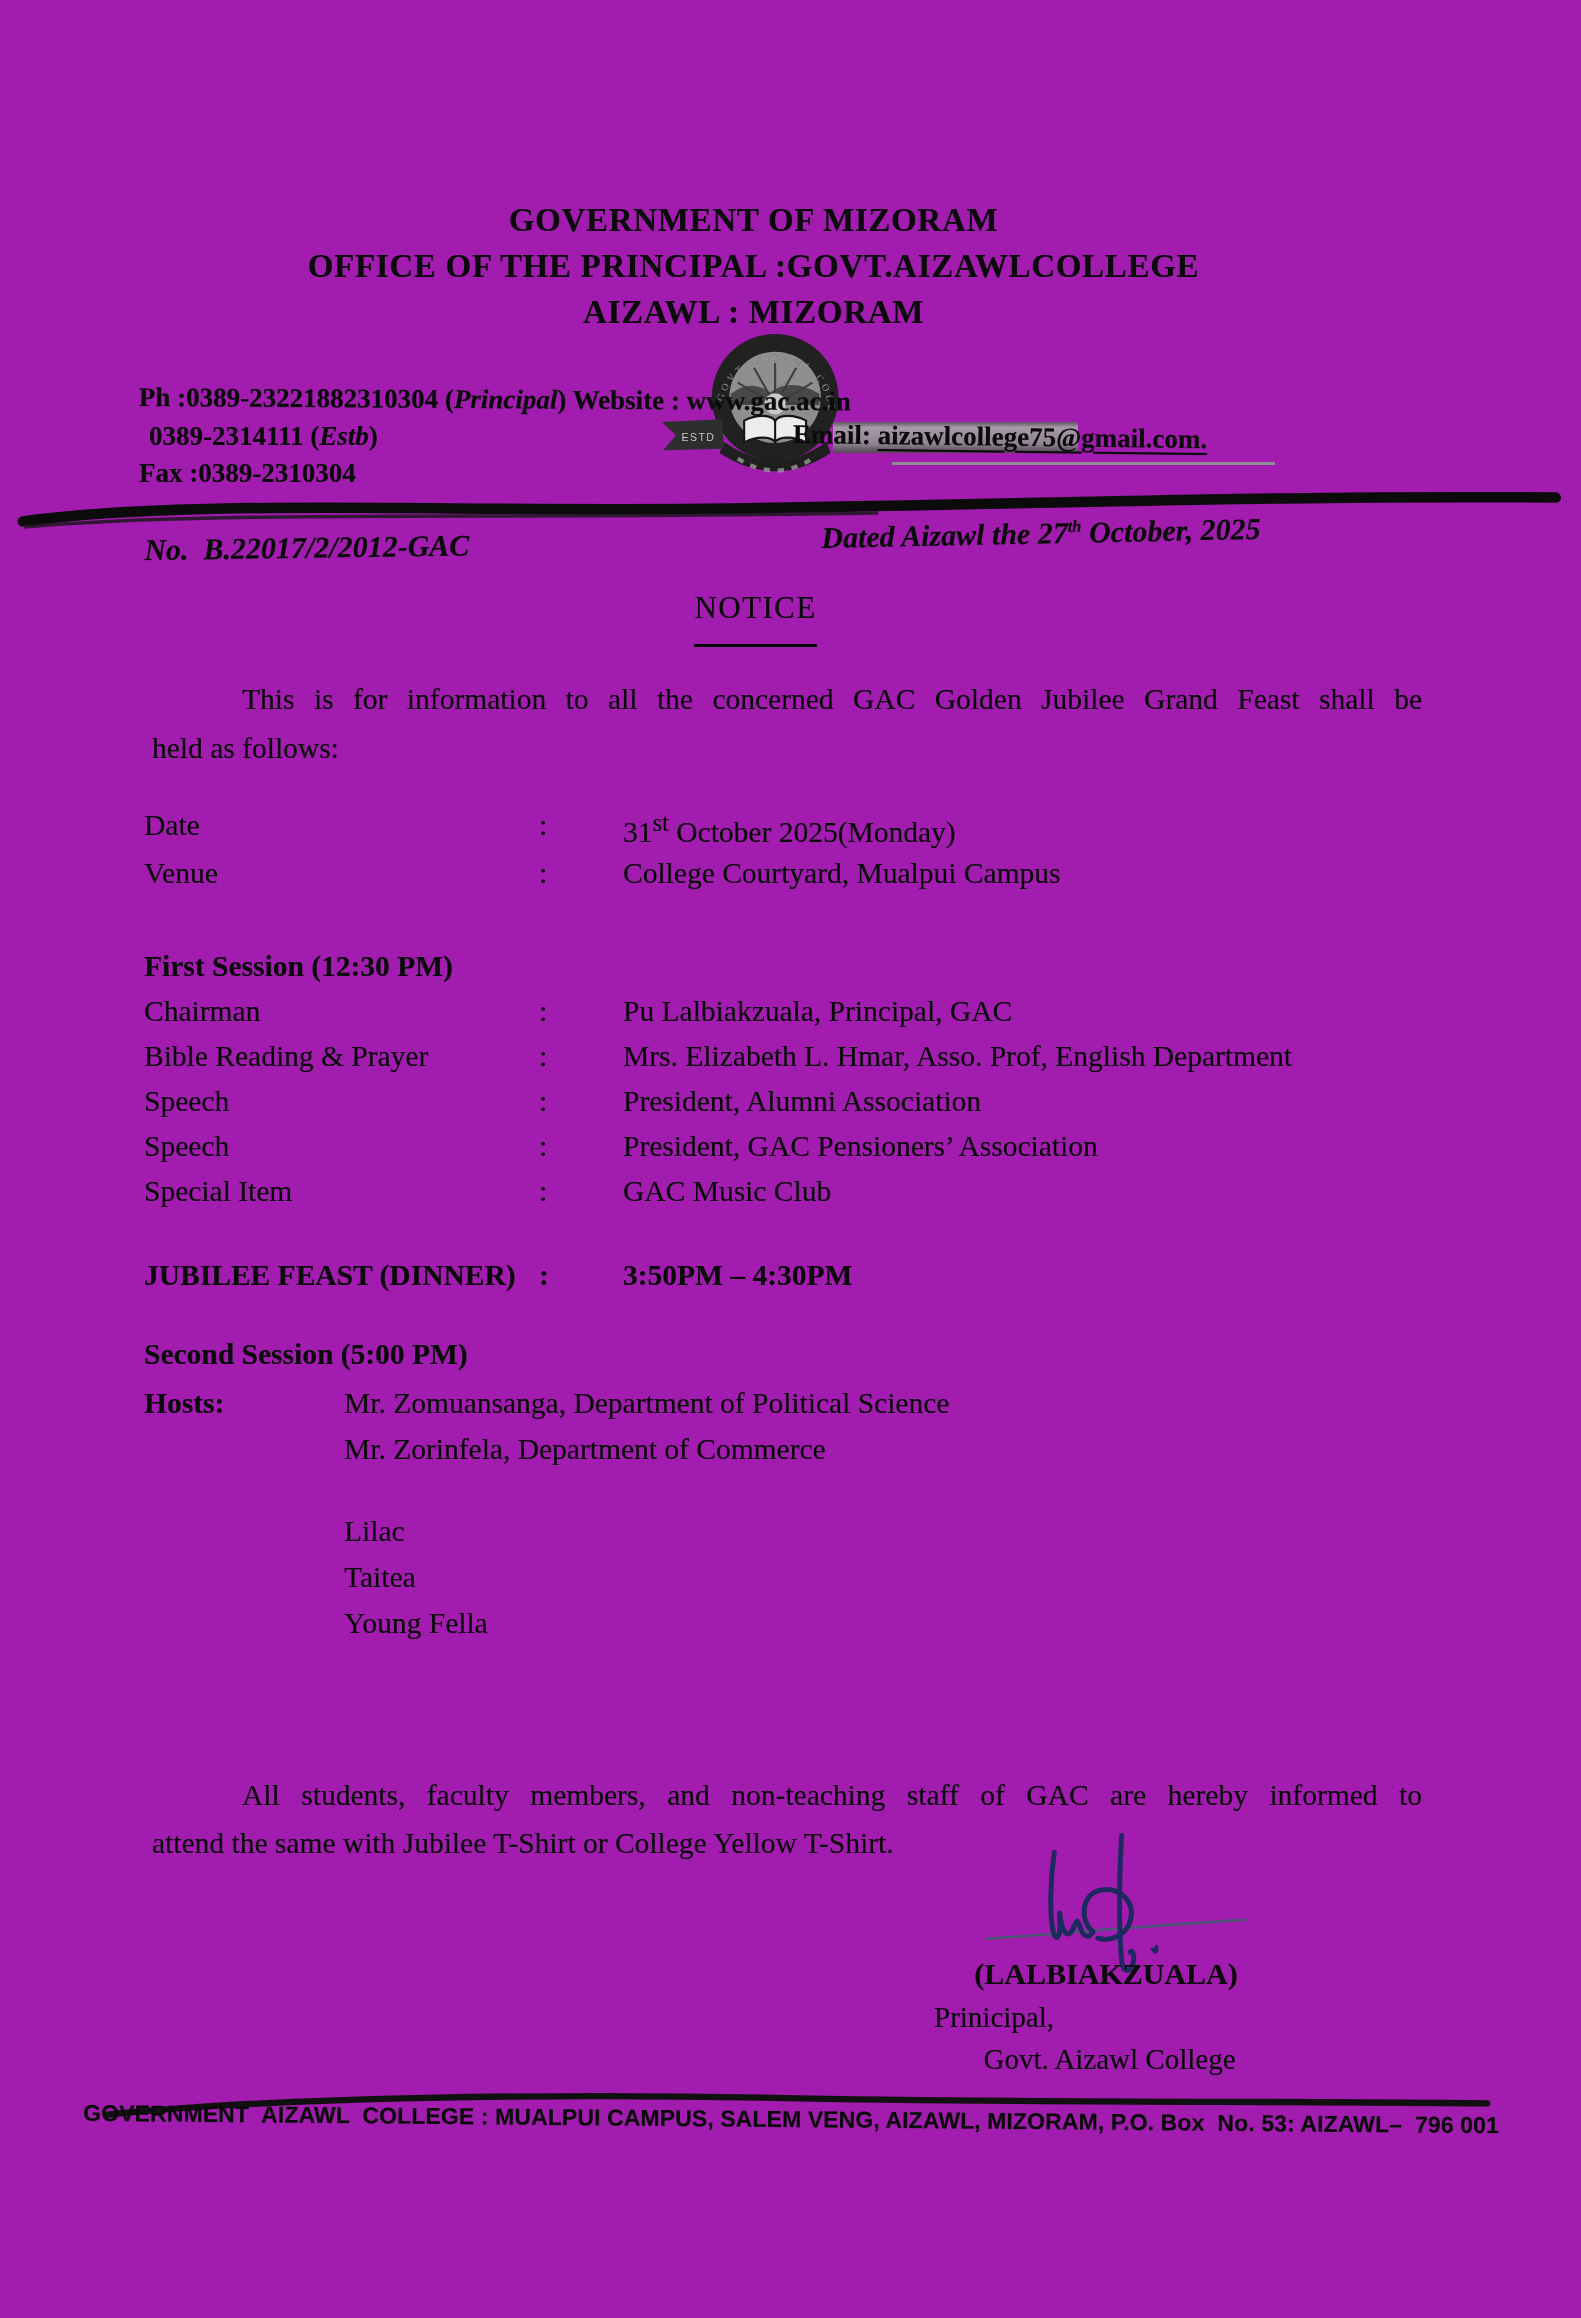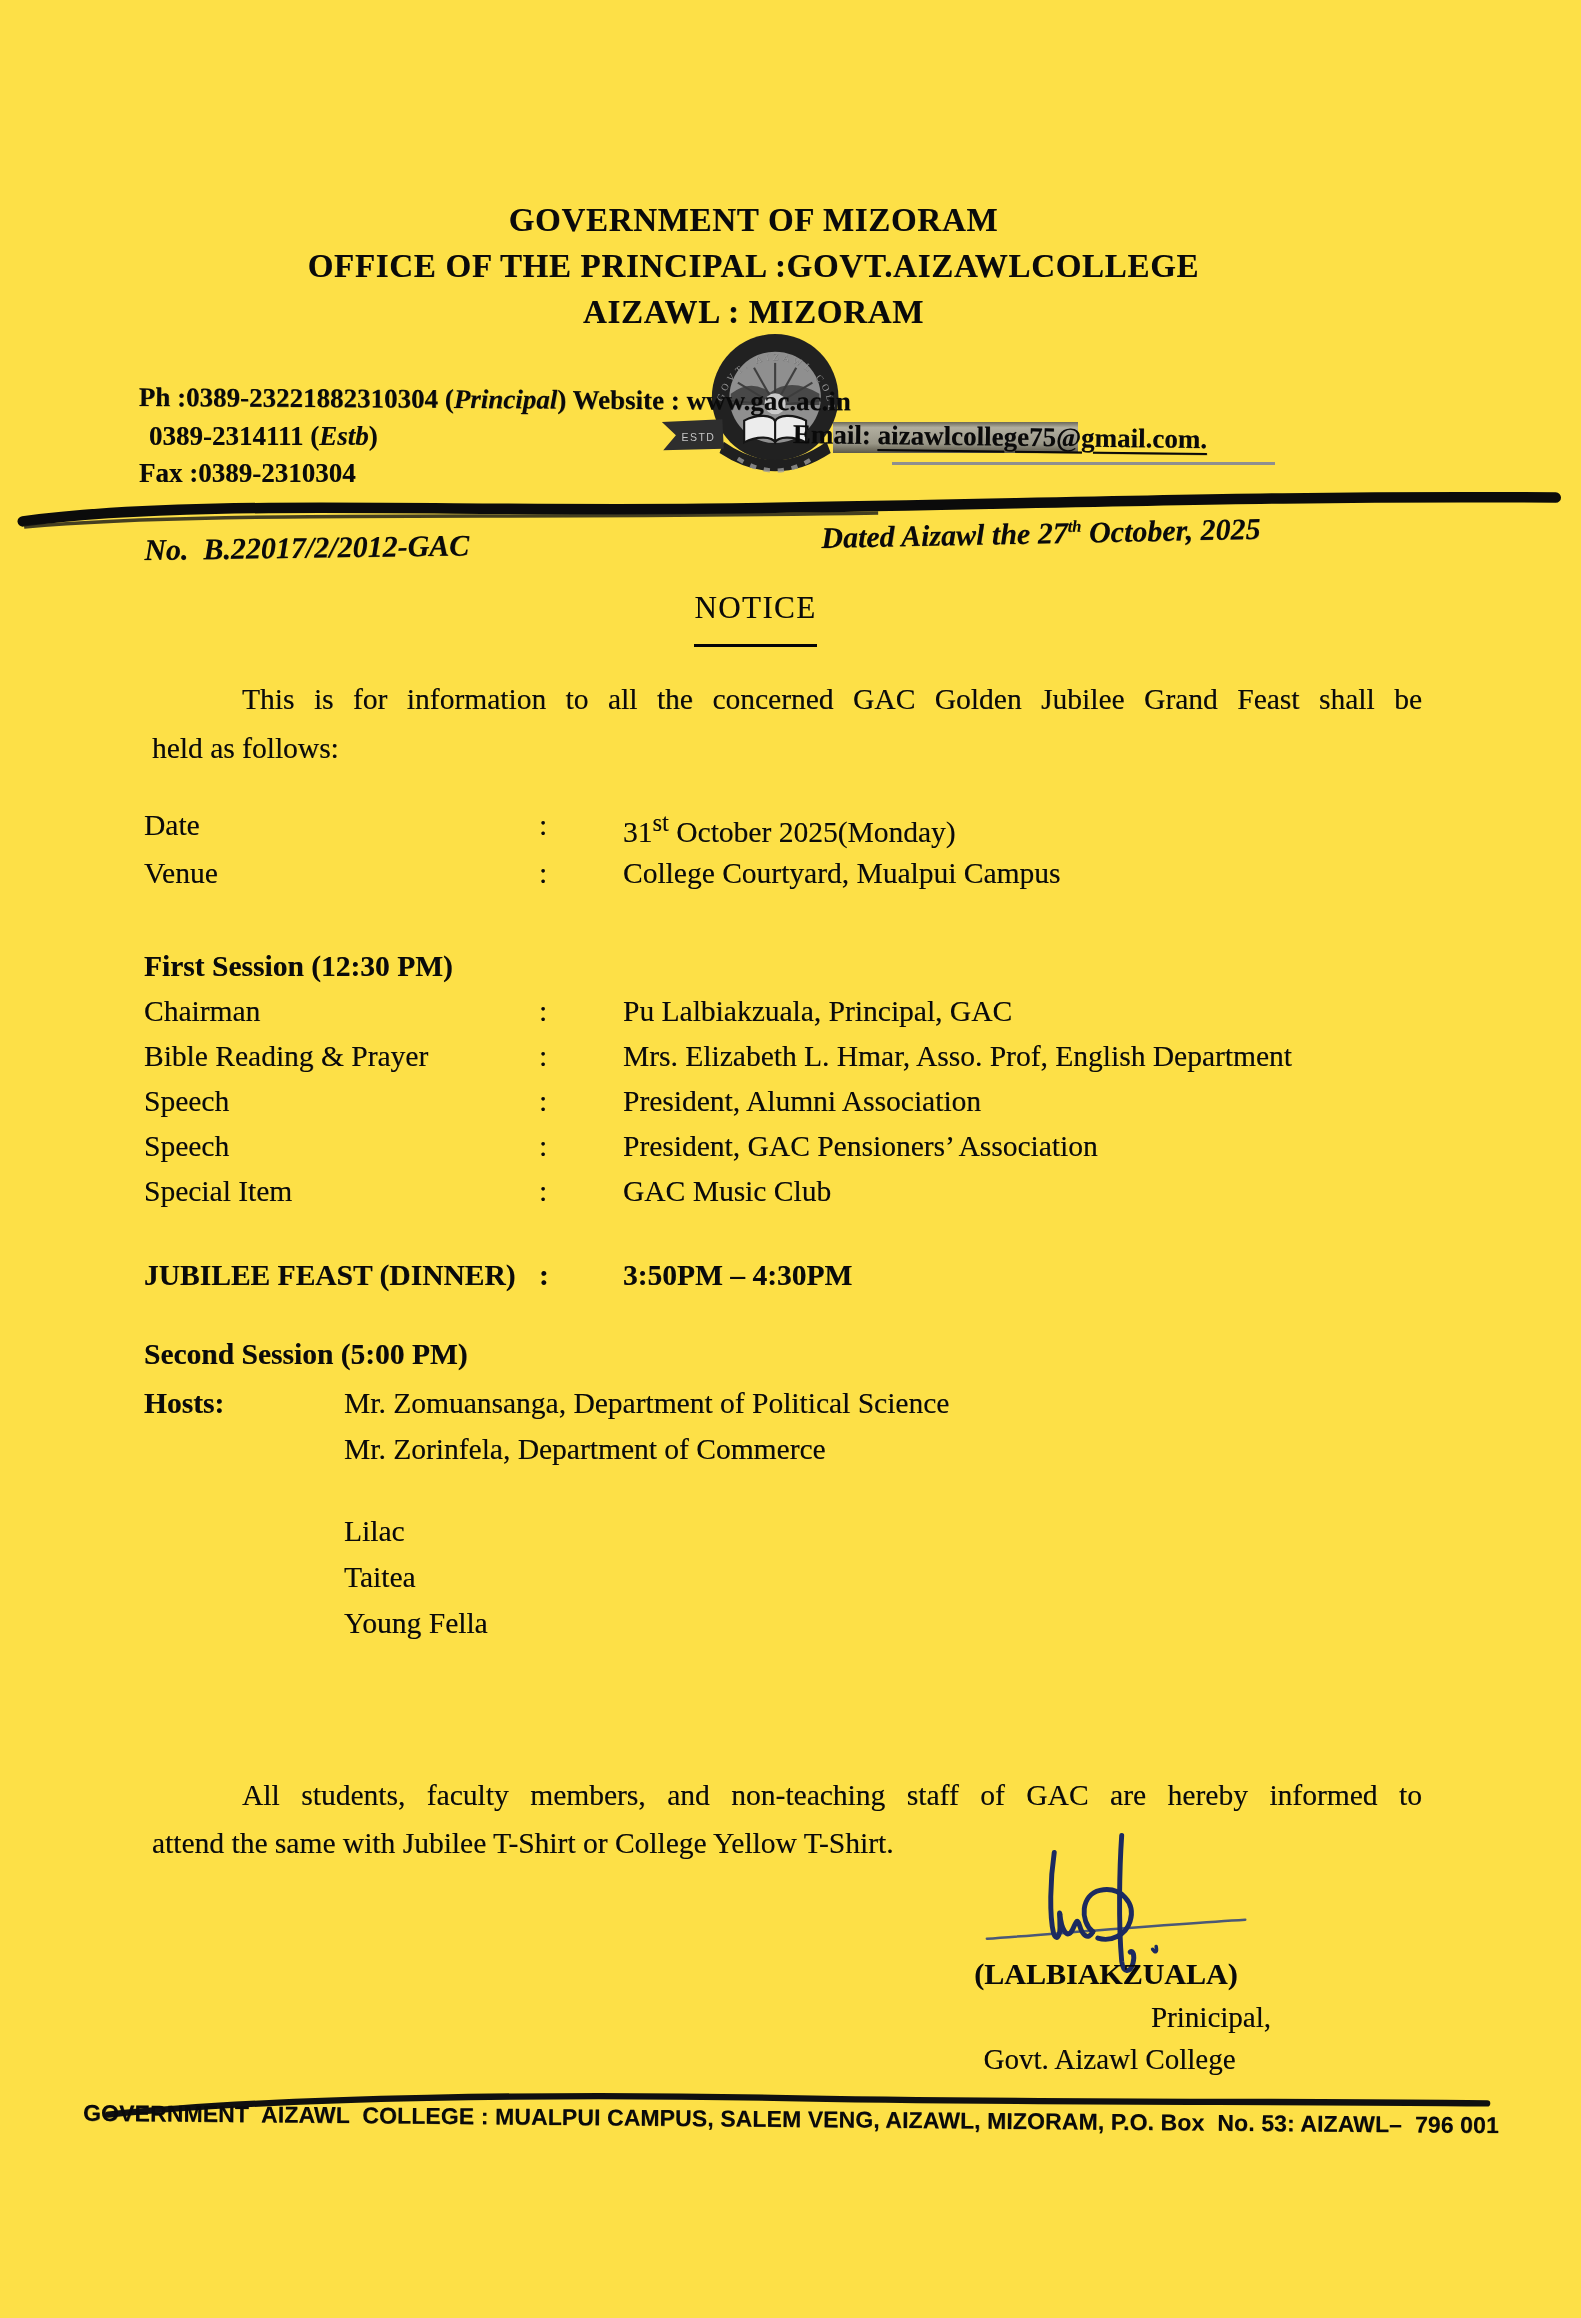--- a/index.html
+++ b/index.html
@@ -1,18 +1,18 @@
 <!DOCTYPE html>
 <html style="font-size:11.2px"><head>
 <meta charset="utf-8">
 <style>
   html,body { margin:0; padding:0; background:#e8e8e6; }
   .page {
     position:relative; width:1582px; height:2319px; overflow:hidden;
-    background:#fde047;
+    background:#a21caf;
     font-family:"Liberation Serif", serif;
     color:#0a0a0a;
     text-shadow:0.3px 0.3px 0.5px rgba(25,25,25,0.45);
   }
   .abs { position:absolute; }
 
   
   .lh-titles { left:0; top:197px; width:1507px; text-align:center;
                font-weight:bold; font-size:33px; line-height:46px; letter-spacing:0.7px; }
   .contact { font-weight:bold; font-size:27px; white-space:pre; }
@@ -64,21 +64,21 @@
   .hosts { top:1380px; }
   .hosts .row { height:46px;align-items:center; }
   .hosts .lbl2, .artists .lbl2 { width:200px; flex:none; font-weight:bold; white-space:pre; }
   .artists { top:1515px; }
   .artists .row { height:46px; }
   .indent2 { margin-left:200px; }
 
   
   .sig-svg { left:977px; top:1803px; }
   .sig-name { left:934px; top:1957px; width:344px; text-align:center; font-weight:bold; font-size:30px; white-space:pre; }
-  .sig-title { left:934px; top:2001px; width:337px; text-align:right; font-size:29px; white-space:pre; }
+  .sig-title { left:934px; top:2001px; width:337px; text-align:left; font-size:29px; white-space:pre; }
   .sig-org { left:934px; top:2043px; width:351px; text-align:center; font-size:29px; white-space:pre; }
 
   
   .footer-rule { left:0; top:2081px; }
   .footer-text { left:0; top:2106px; width:1582px; text-align:center;
     font-family:"Liberation Sans", sans-serif; font-weight:bold; font-size:23px;
     white-space:pre; letter-spacing:0.1px;
     transform:rotate(0.5deg); }
 </style>
 </head>

